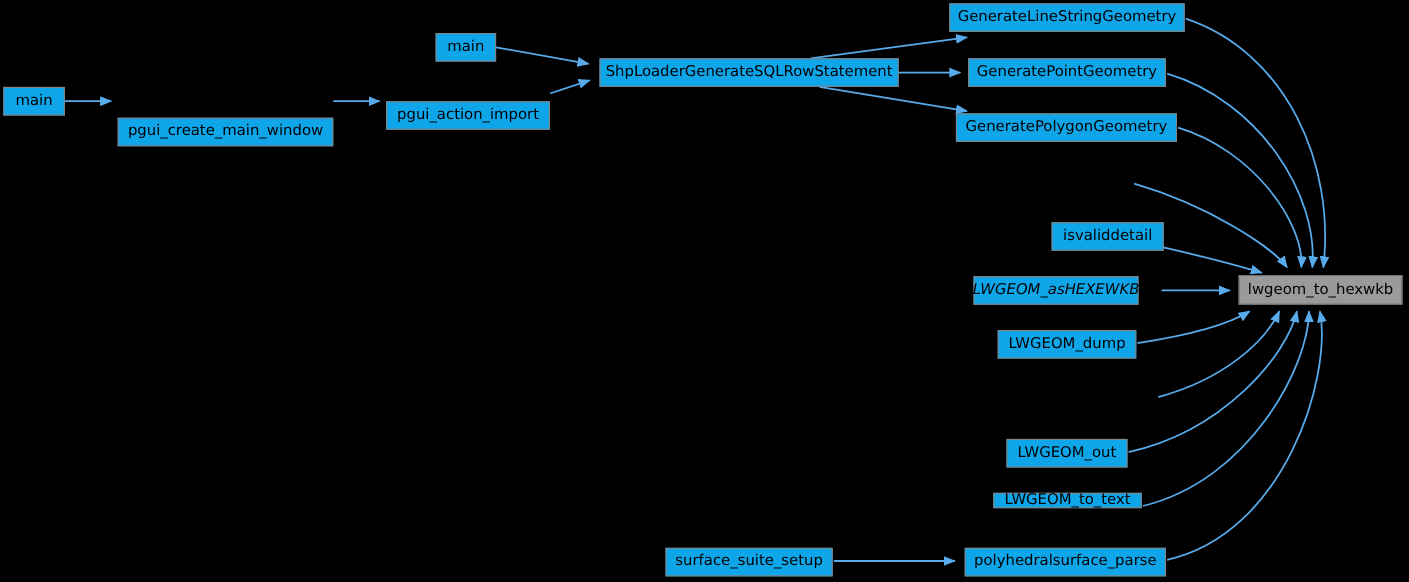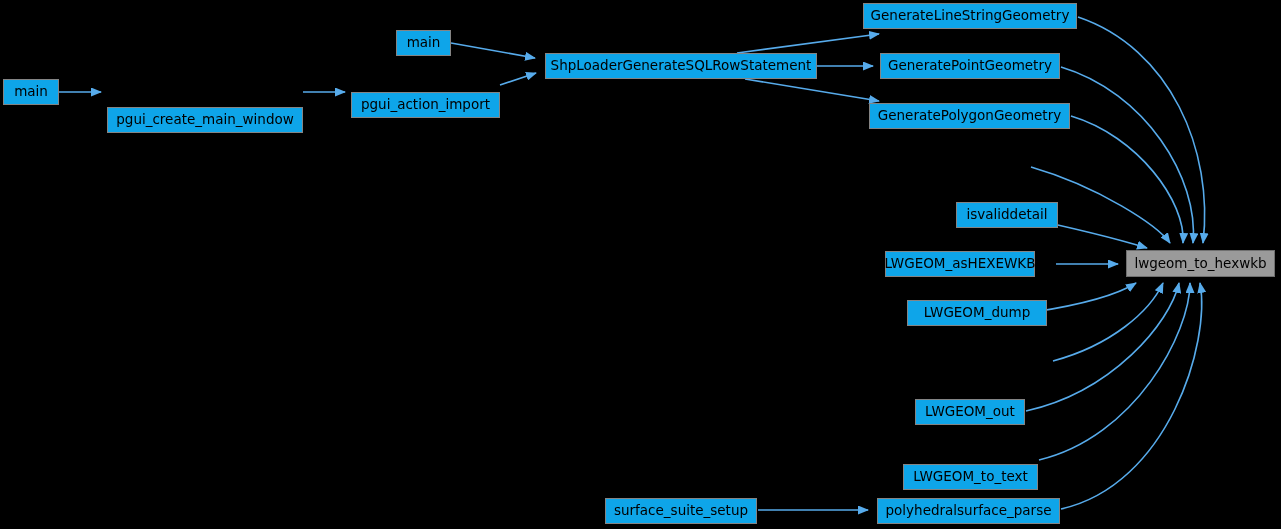--- a/index.html
+++ b/index.html
@@ -81,21 +81,21 @@
 
   <div class="node" style="left:396px; top:30px; width:55px; height:26px;">main</div>
   <div class="node" style="left:3px; top:79px; width:56px; height:26px;">main</div>
   <div class="node" style="left:107px; top:79px; width:196px; height:26px;margin-top:28px;">pgui_create_main_window</div>
   <div class="node" style="left:351px; top:92px; width:149px; height:26px;">pgui_action_import</div>
   <div class="node" style="left:545px; top:53px; width:272px; height:26px;">ShpLoaderGenerateSQLRowStatement</div>
   <div class="node" style="left:863px; top:3px; width:214px; height:26px;">GenerateLineStringGeometry</div>
   <div class="node" style="left:869px; top:103px; width:201px; height:26px;">GeneratePolygonGeometry</div>
   <div class="node" style="left:880px; top:53px; width:180px; height:26px;">GeneratePointGeometry</div>
   <div class="node" style="left:918px; top:202px; width:102px; height:26px;margin-left:38px;">isvaliddetail</div>
-  <div class="node" style="left:885px; top:251px; width:150px; height:26px;">LWGEOM_asHEXEWKB</div>
-  <div class="node" style="left:907px; top:300px; width:140px; height:26px;">LWGEOM_dump</div>
+  <div class="node" style="left:885px; top:251px; width:150px; height:26px;font-style:italic;">LWGEOM_asHEXEWKB</div>
+  <div class="node" style="left:907px; top:300px; width:126px; height:26px;">LWGEOM_dump</div>
   <div class="node" style="left:915px; top:399px; width:110px; height:26px;">LWGEOM_out</div>
-  <div class="node" style="left:903px; top:464px; width:135px; height:26px;">LWGEOM_to_text</div>
+  <div class="node" style="left:903px; top:448px; width:135px; height:14px;">LWGEOM_to_text</div>
   <div class="node target" style="left:1126px; top:250px; width:149px; height:27px;">lwgeom_to_hexwkb</div>
   <div class="node" style="left:605px; top:498px; width:152px; height:26px;">surface_suite_setup</div>
   <div class="node" style="left:877px; top:498px; width:183px; height:26px;">polyhedralsurface_parse</div>
 
 </div>
 
 </body></html>

